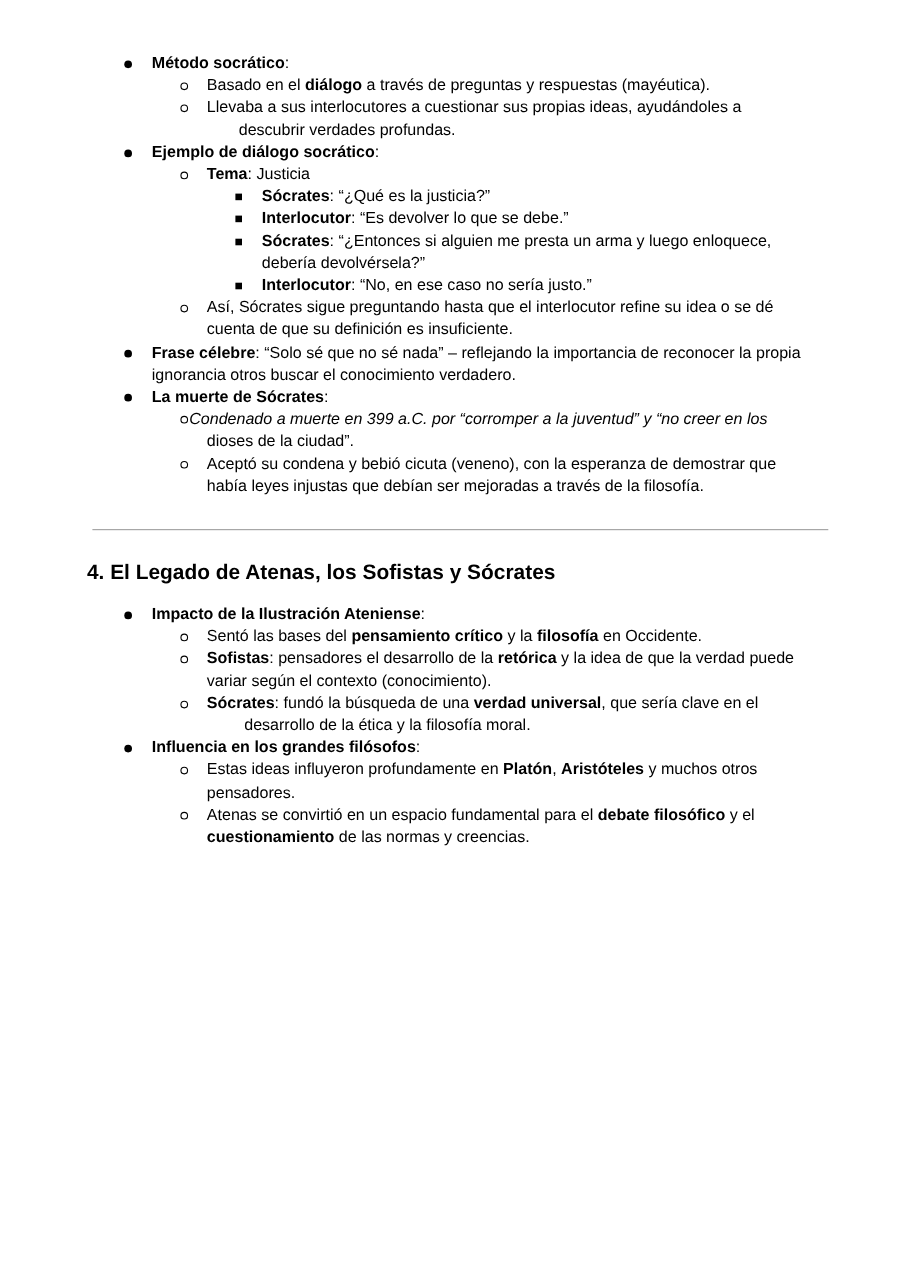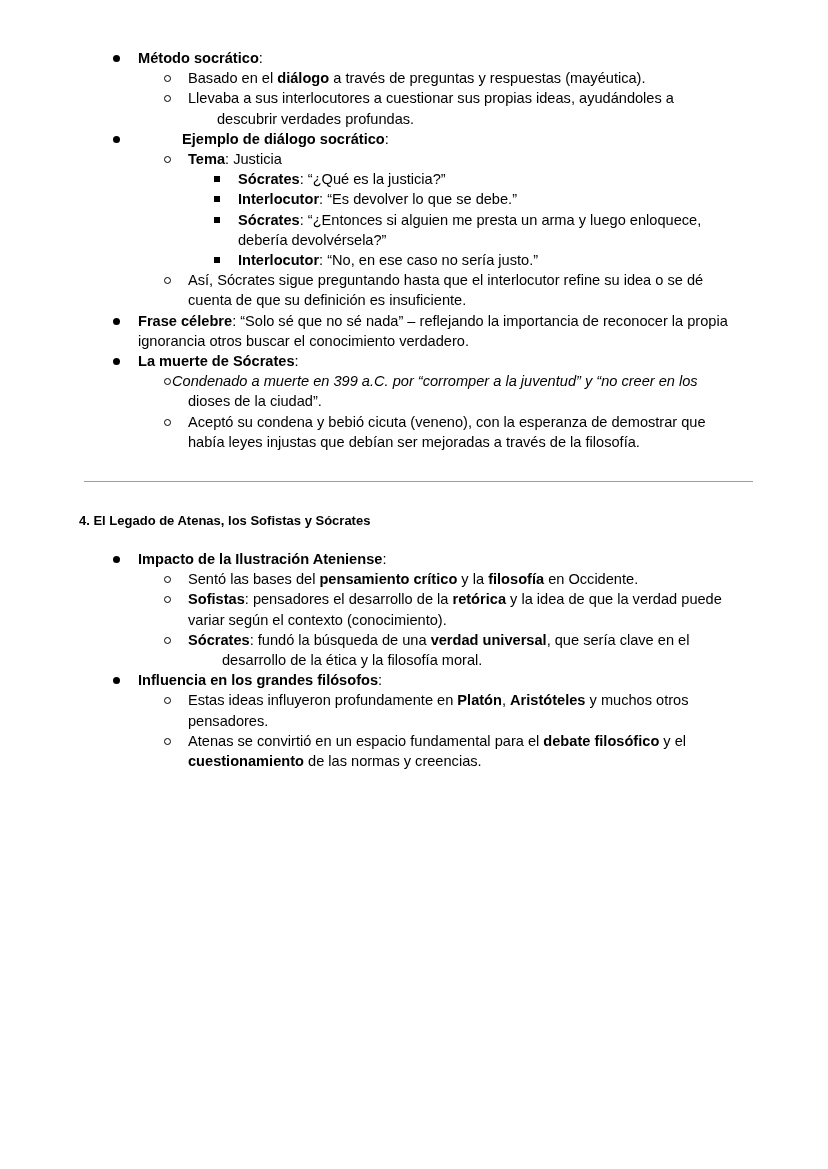--- a/index.html
+++ b/index.html
@@ -8,36 +8,36 @@
     font-family: "Liberation Sans", sans-serif; color: #000000;
     font-size: 14.6px;
   }
   .page { position: absolute; left: 0; top: 0; width: 828px; height: 983px; }
   .ln { position: absolute; white-space: nowrap; line-height: 20px; }
   .b { font-weight: bold; }
   .disc { width: 7px; height: 7px; border-radius: 50%; background: #000; position: absolute; }
   .circ { width: 5px; height: 5px; border-radius: 50%; border: 1px solid #000; position: absolute; }
   .sq { width: 6px; height: 6px; background: #000; position: absolute; }
   .hr { position: absolute; left: 84px; top: 481px; width: 669px; height: 0; border-top: 1.5px solid #9e9e9e; }
-  .h3 { position: absolute; left: 79px; top: 509px; font-size: 13px; font-weight: bold; line-height: 24px; white-space: nowrap; }
+  .h3 { position: absolute; left: 79px; top: 509px; font-size: 19px; font-weight: bold; line-height: 24px; white-space: nowrap; }
 </style>
 </head>
 <body>
 
 <div class="page">
   <div id="part-a">
       <div class="disc" style="left: 113px; top: 55px;"></div>
       <div class="ln" style="left: 138px; top: 48px;"><span class="b">Método socrático</span><span>:</span></div>
       <div class="circ" style="left: 164px; top: 75.2px;"></div>
       <div class="ln" style="left: 188px; top: 68.2px;"><span>Basado en el </span><span class="b">diálogo</span><span> a través de preguntas y respuestas (mayéutica).</span></div>
       <div class="circ" style="left: 164px; top: 95.4px;"></div>
       <div class="ln" style="left: 188px; top: 88.4px;"><span>Llevaba a sus interlocutores a cuestionar sus propias ideas, ayudándoles a</span></div>
       <div class="ln" style="left: 188px; top: 108.6px; margin-left: 29px;"><span>descubrir verdades profundas.</span></div>
       <div class="disc" style="left: 113px; top: 135.8px;"></div>
-      <div class="ln" style="left: 138px; top: 128.8px; margin-left: 44px;"><span class="b">Ejemplo de diálogo socrático</span><span>:</span></div>
+      <div class="ln" style="left: 138px; top: 128.8px;"><span class="b">Ejemplo de diálogo socrático</span><span>:</span></div>
       <div class="circ" style="left: 164px; top: 156px;"></div>
       <div class="ln" style="left: 188px; top: 149px;"><span class="b">Tema</span><span>: Justicia</span></div>
       <div class="sq" style="left: 214px; top: 176.2px;"></div>
       <div class="ln" style="left: 238px; top: 169.2px;"><span class="b">Sócrates</span><span>: “¿Qué es la justicia?”</span></div>
       <div class="sq" style="left: 214px; top: 196.4px;"></div>
       <div class="ln" style="left: 238px; top: 189.4px;"><span class="b">Interlocutor</span><span>: “Es devolver lo que se debe.”</span></div>
       <div class="sq" style="left: 214px; top: 216.6px;"></div>
       <div class="ln" style="left: 238px; top: 209.6px;"><span class="b">Sócrates</span><span>: “¿Entonces si alguien me presta un arma y luego enloquece,</span></div>
       <div class="ln" style="left: 238px; top: 229.8px;"><span>debería devolvérsela?”</span></div>
       <div class="sq" style="left: 214px; top: 257px;"></div>

